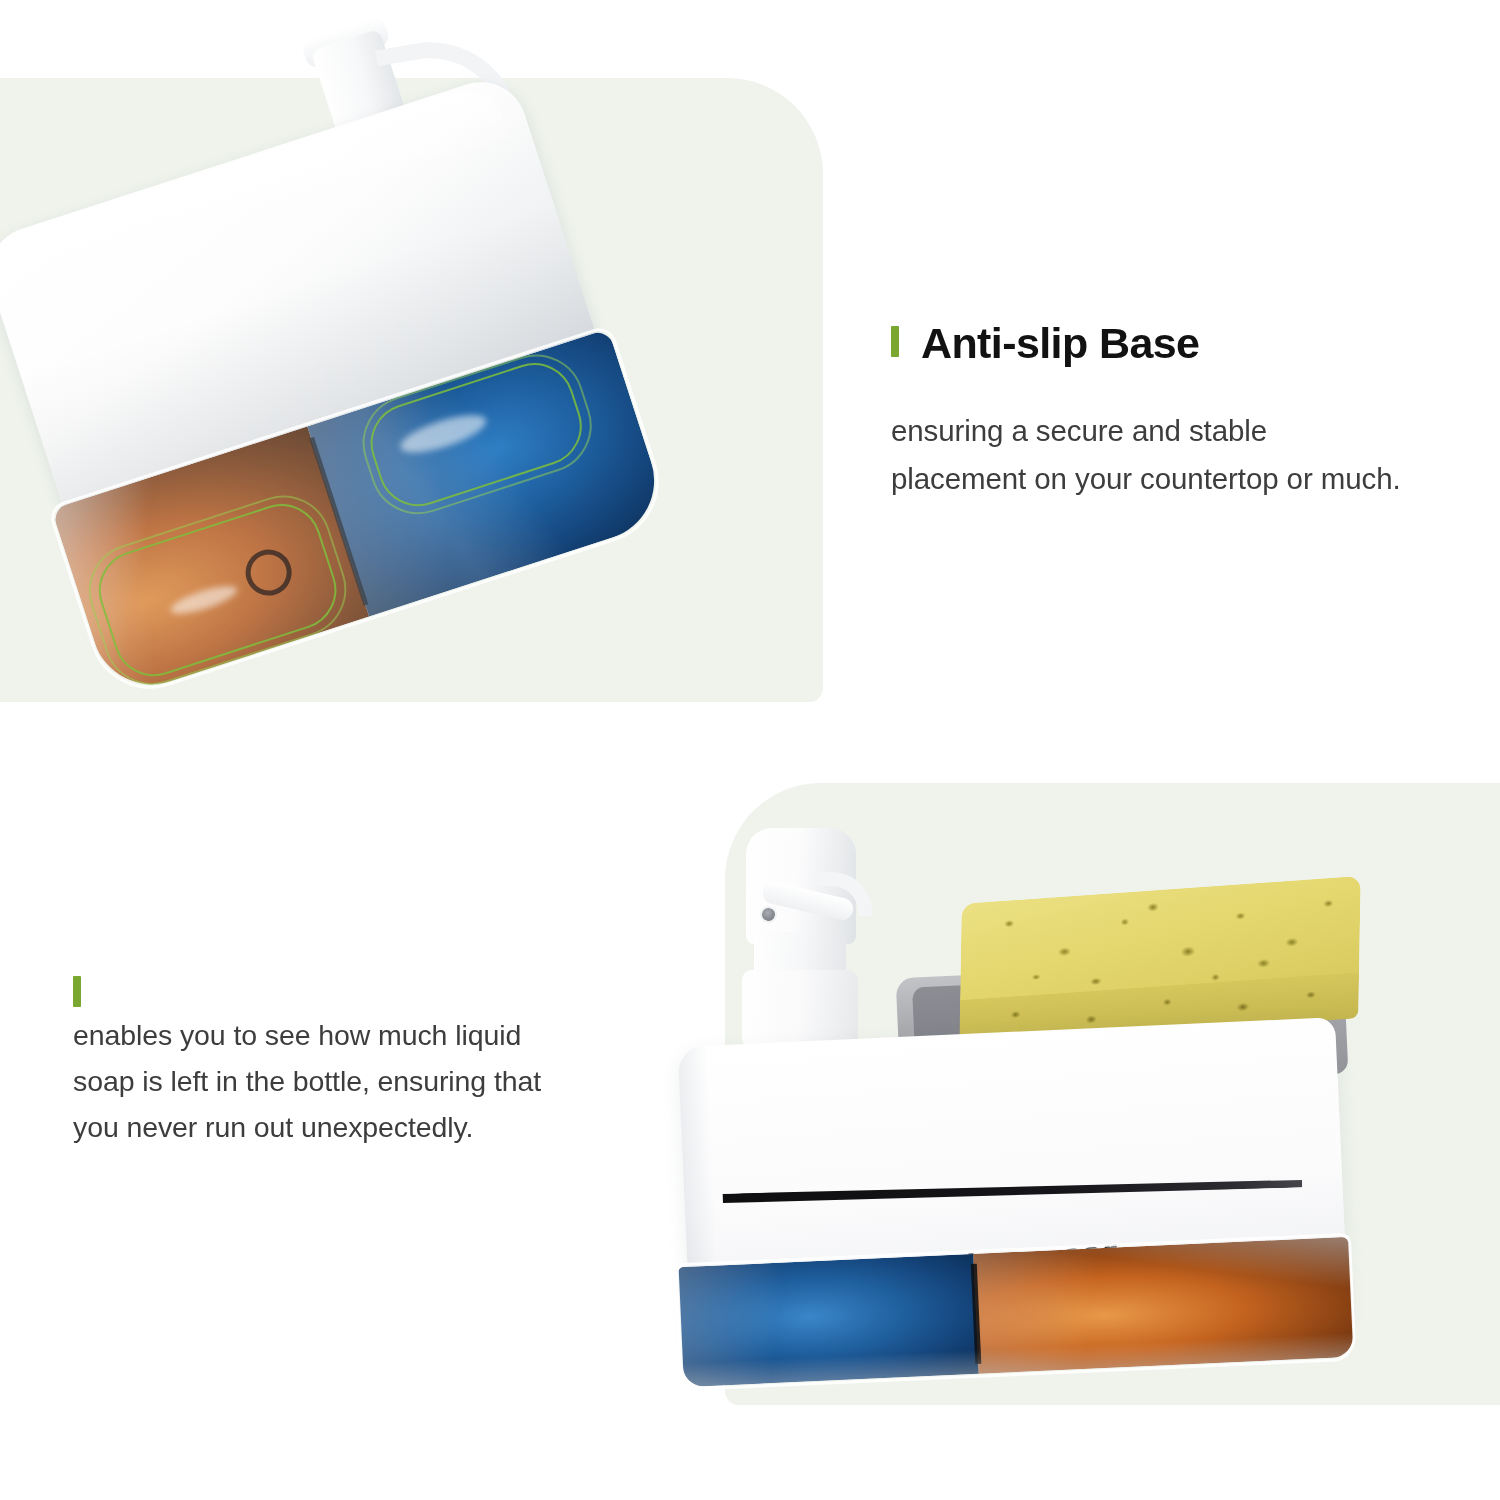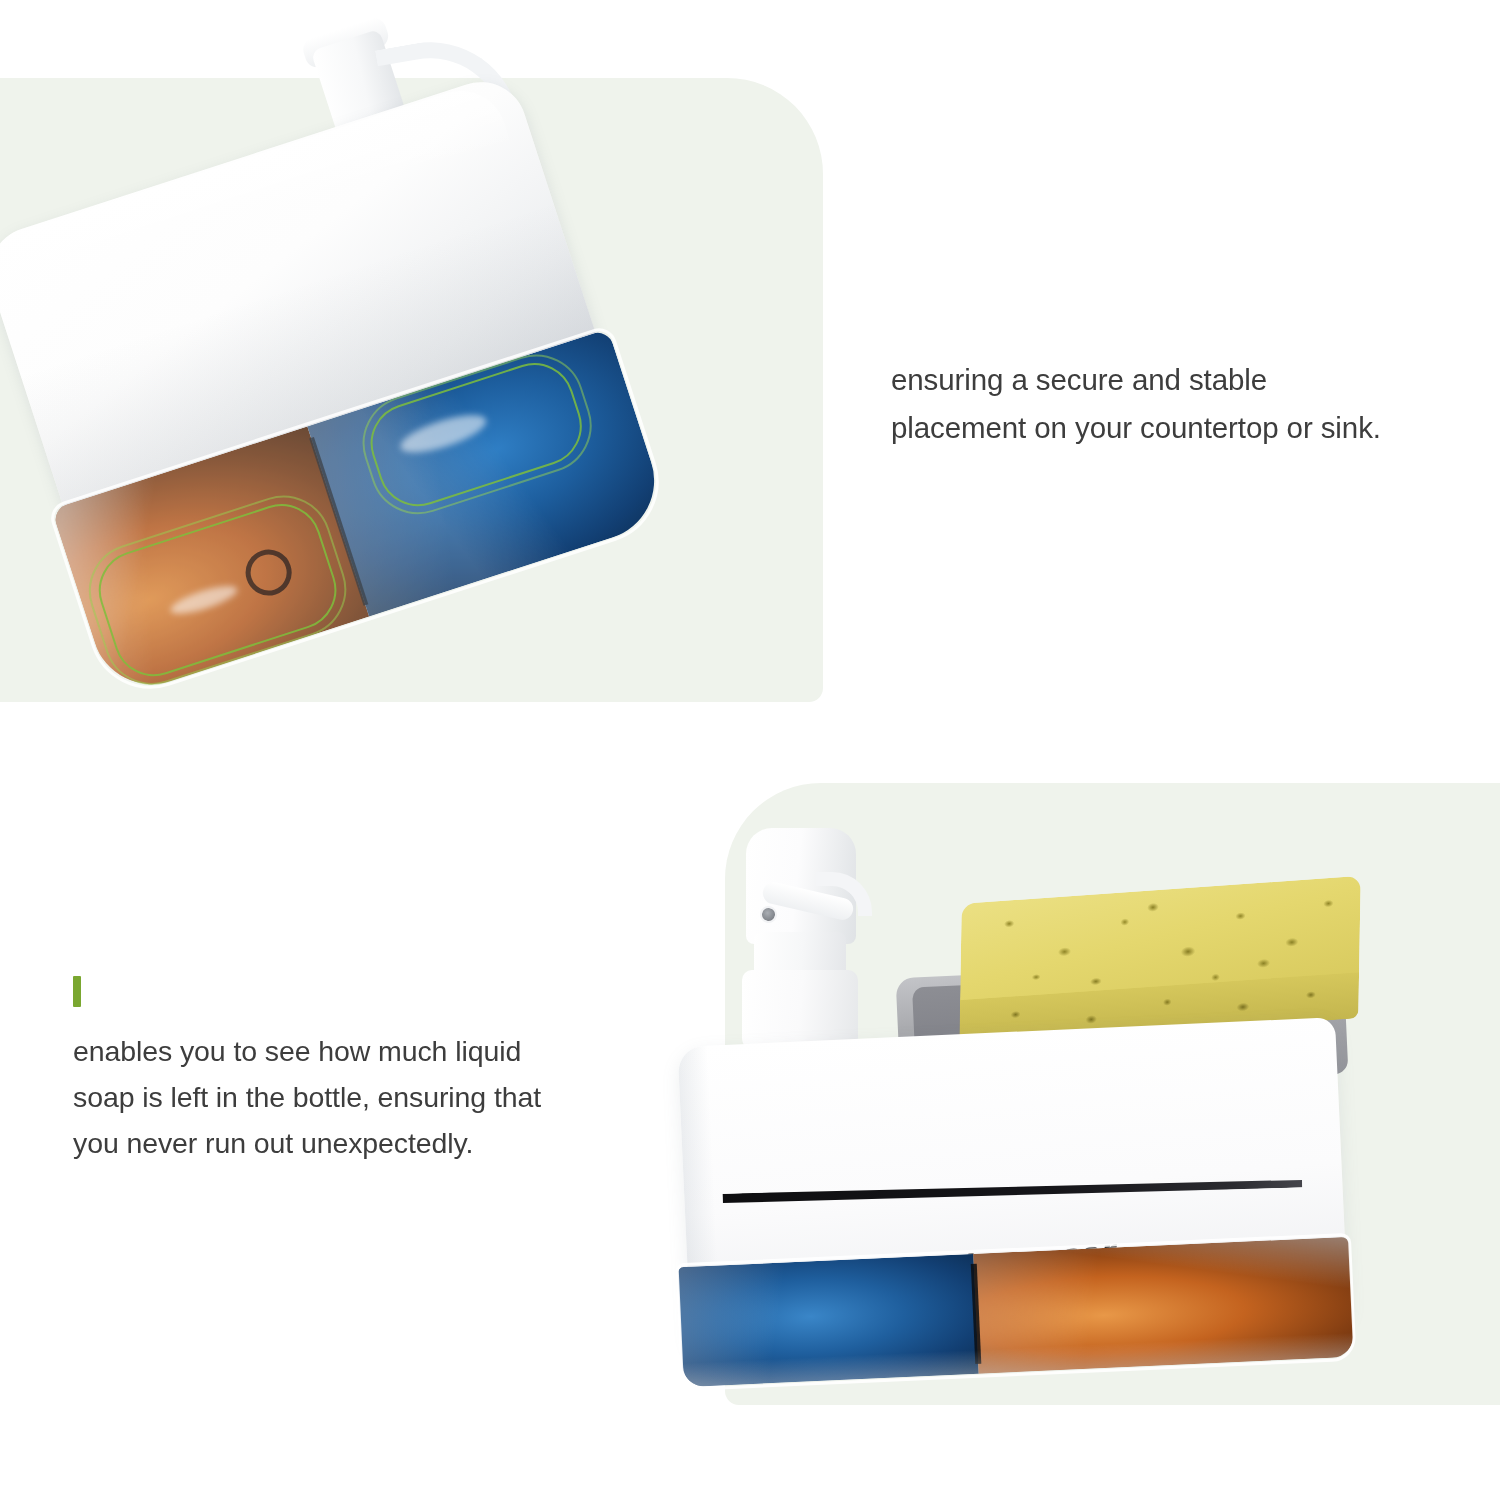--- a/index.html
+++ b/index.html
@@ -67,21 +67,21 @@
   }
 
   .feature-body {
     color: #3d3d3d;
     font-size: 29.5px;
     line-height: 1.62;
     letter-spacing: -0.1px;
     font-weight: 400;
   }
   #feature-top .feature-body    { margin-top: 38px; width: 510px; }
-  #feature-bottom .feature-body { margin-top: 60px; width: 500px; font-size: 28.5px; }
+  #feature-bottom .feature-body { margin-top: 44px; width: 500px; font-size: 28.5px; }
 
   
   #product-top {
     position: absolute;
     left: -40px;
     top: 20px;
     width: 740px;
     height: 720px;
   }
   #product-top .tilt {
@@ -451,21 +451,25 @@
       <div class="tp-rim"></div>
 
       <div class="tp-pad" style="left:96px;top:460px;width:230px;height:128px;"></div>
       <div class="tp-pad-glow" style="left:86px;top:452px;width:250px;height:144px;"></div>
       <div class="tp-pad" style="left:400px;top:404px;width:210px;height:104px;"></div>
       <div class="tp-pad-glow" style="left:392px;top:396px;width:228px;height:120px;"></div>
     </div>
   </div>
 
   <div class="feature" id="feature-top">
-    <div class="feature-body">ensuring a secure and stable placement on your countertop or sink.</div>
+    <div class="feature-heading">
+      <span class="accent-bar"></span>
+      <span>Anti-slip Base</span>
+    </div>
+    <div class="feature-body">ensuring a secure and stable placement on your countertop or much.</div>
   </div>
 
   <div class="feature" id="feature-bottom">
     <div class="feature-heading">
       <span class="accent-bar"></span>
     </div>
     <div class="feature-body">enables you to see how much liquid soap is left in the bottle, ensuring that you never run out unexpectedly.</div>
   </div>
 
   <div id="product-bottom">

